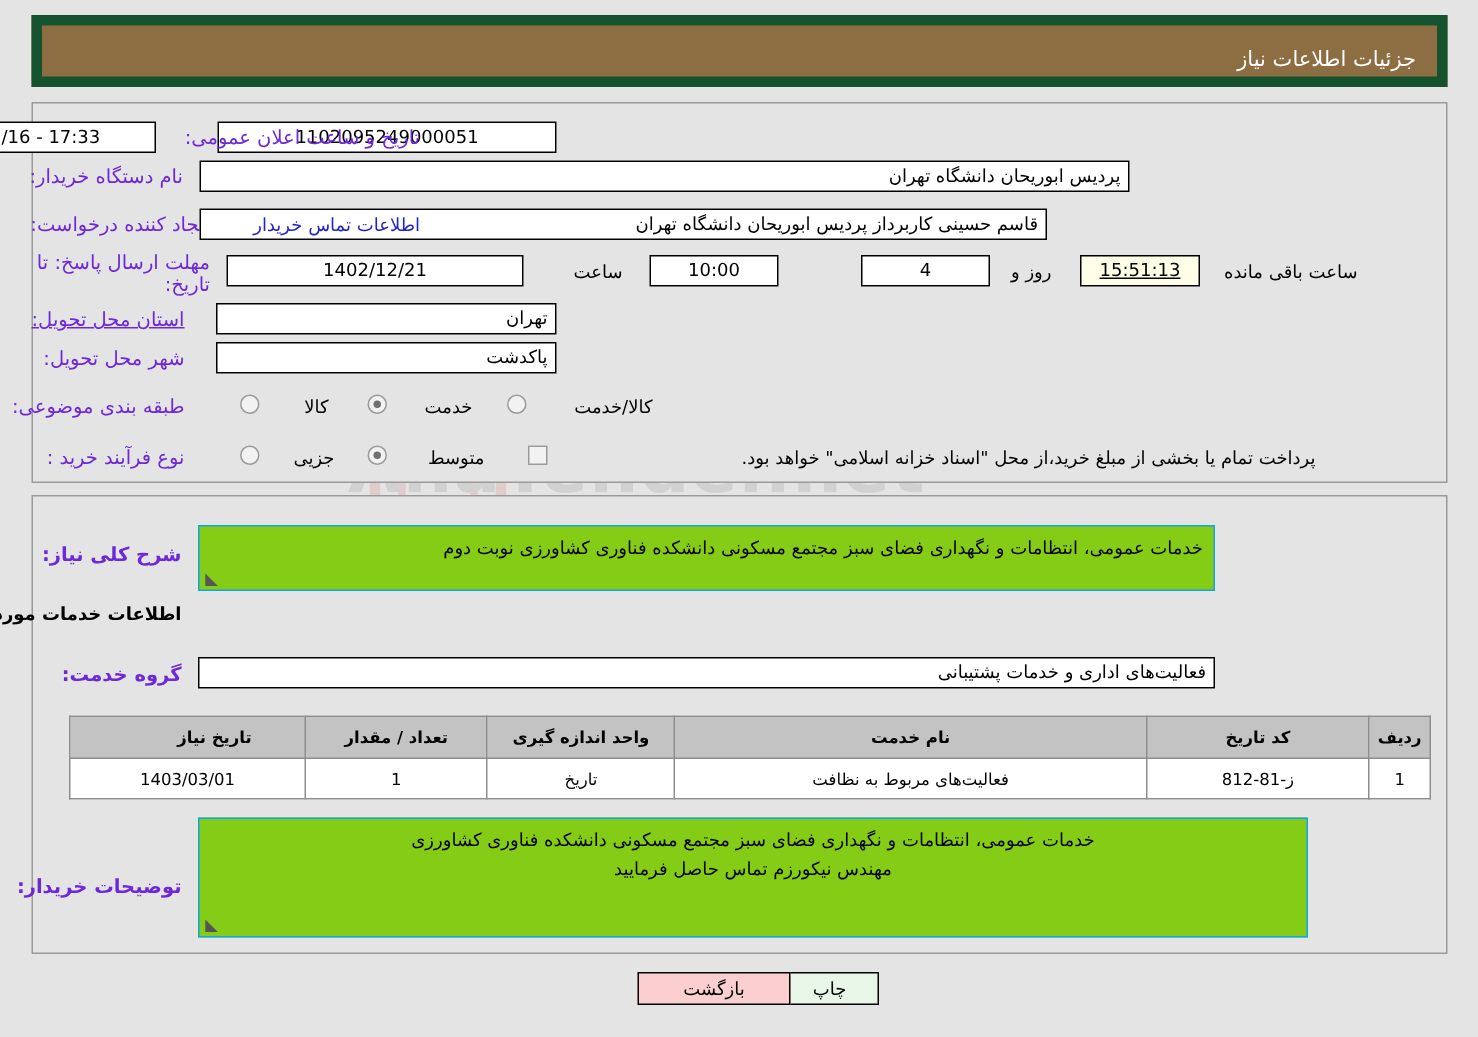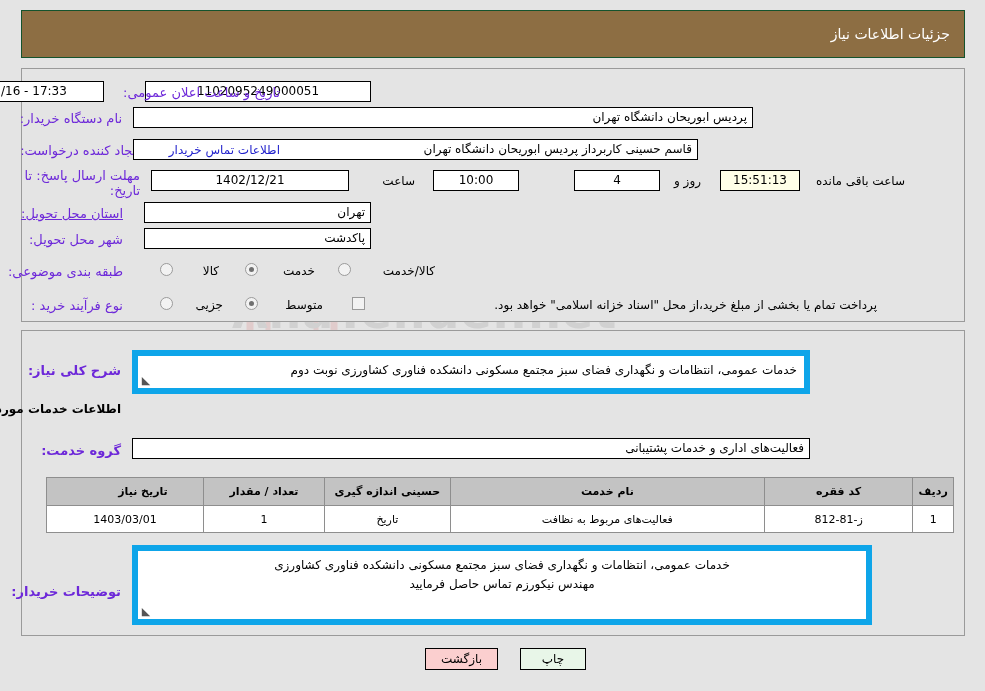--- a/index.html
+++ b/index.html
@@ -43,21 +43,21 @@
     left: 246px; top: 108px;
     width: 92px; height: 104px;
   }
 
   
   .page-header {
     position: absolute;
     left: 21px; top: 10px;
     width: 944px; height: 48px;
     background: #8d6e43;
-    border: 1px solid #14532d;
+    border: 7px solid #14532d;
     box-sizing: border-box;
     z-index: 2;
   }
   .page-header .title {
     position: absolute;
     right: 14px; top: 15px;
     color: #ffffff;
     font-size: 14px;
   }
 
@@ -93,21 +93,21 @@
     font-size: 12px;
     padding: 0 5px;
     text-align: center;
     white-space: nowrap;
     overflow: hidden;
     color: #000;
     font-family: "DejaVu Sans", "Liberation Sans", sans-serif;
   }
   .fld.rtl-text { text-align: right; direction: rtl; }
   .fld.num      { direction: ltr; text-align: center; }
-  .fld.timer    { background: #ffffe8; }
+  .fld.timer    { background: #ffffe8; text-decoration: underline; }
 
   .plain {
     position: absolute;
     font-size: 12px;
     white-space: nowrap;
     color: #000;
   }
   .link {
     position: absolute;
     font-size: 12px;
@@ -142,22 +142,22 @@
     position: absolute;
     width: 13px; height: 13px;
     border: 1px solid #9a9a9a;
     background: #f2f2f2;
     box-sizing: border-box;
   }
 
   
   .ta {
     position: absolute;
-    background: #ffffff;
-    border: 6px solid #0ea5e9;
+    background: #84cc16;
+    border: 1px solid #0ea5e9;
     box-sizing: border-box;
     font-size: 12px;
     padding: 5px 7px 0 7px;
     text-align: right;
     line-height: 19px;
     overflow: hidden;
     color: #000;
   }
   .ta .grip {
     position: absolute;
@@ -213,21 +213,21 @@
     line-height: 20px;
     border: 1px solid #000;
     box-sizing: border-box;
     text-align: center;
     font-size: 12px;
     cursor: pointer;
     color: #000;
     padding: 0 10px;
   }
   #btn-print  { left: 520px; top: 648px; width: 66px; background: #e8f6e8; }
-  #btn-back   { left: 425px; top: 648px; width: 73px; background: #fbcfcf; }
+  #btn-back   { left: 425px; top: 648px; width: 102px; background: #fbcfcf; }
 </style>
 </head>
 <body>
 
 <div id="watermark">
   <svg class="wm-shield" viewBox="0 0 92 104">
     <path d="M46 3 L88 18 V54 C88 78 68 93 46 101 C24 93 4 78 4 54 V18 Z" fill="none" stroke="#d98b8b" stroke-width="7"></path>
     <path d="M46 22 L70 31 V56 C70 70 58 80 46 85 C34 80 22 70 22 56 V31 Z" fill="none" stroke="#d98b8b" stroke-width="5"></path>
   </svg>
   <div class="wm-text">AnaTender.net</div>
@@ -302,23 +302,23 @@
 
 <div class="section-title" style="right:864px; top:402px; z-index:3;">اطلاعات خدمات مورد نیاز</div>
 
 <div class="lbl" style="right:864px; top:443px; font-weight:bold; z-index:3;">گروه خدمت:</div>
 <div class="fld rtl-text" style="right:175px; top:438px; width:678px; z-index:3;">فعالیت‌های اداری و خدمات پشتیبانی</div>
 
 <table id="svc-table">
   <thead>
     <tr>
       <th style="width:32px;">ردیف</th>
-      <th style="width:148px;">کد فقره</th>
+      <th style="width:148px;">کد تاریخ</th>
       <th style="width:330px;">نام خدمت</th>
-      <th style="width:124px;">حسینی اندازه گیری</th>
+      <th style="width:124px;">واحد اندازه گیری</th>
       <th style="width:120px;">تعداد / مقدار</th>
       <th style="width:120px;padding-left:40px;">تاریخ نیاز</th>
     </tr>
   </thead>
   <tbody>
     <tr>
       <td class="ltr">1</td>
       <td>ز-81-812</td>
       <td>فعالیت‌های مربوط به نظافت</td>
       <td>تاریخ</td>

